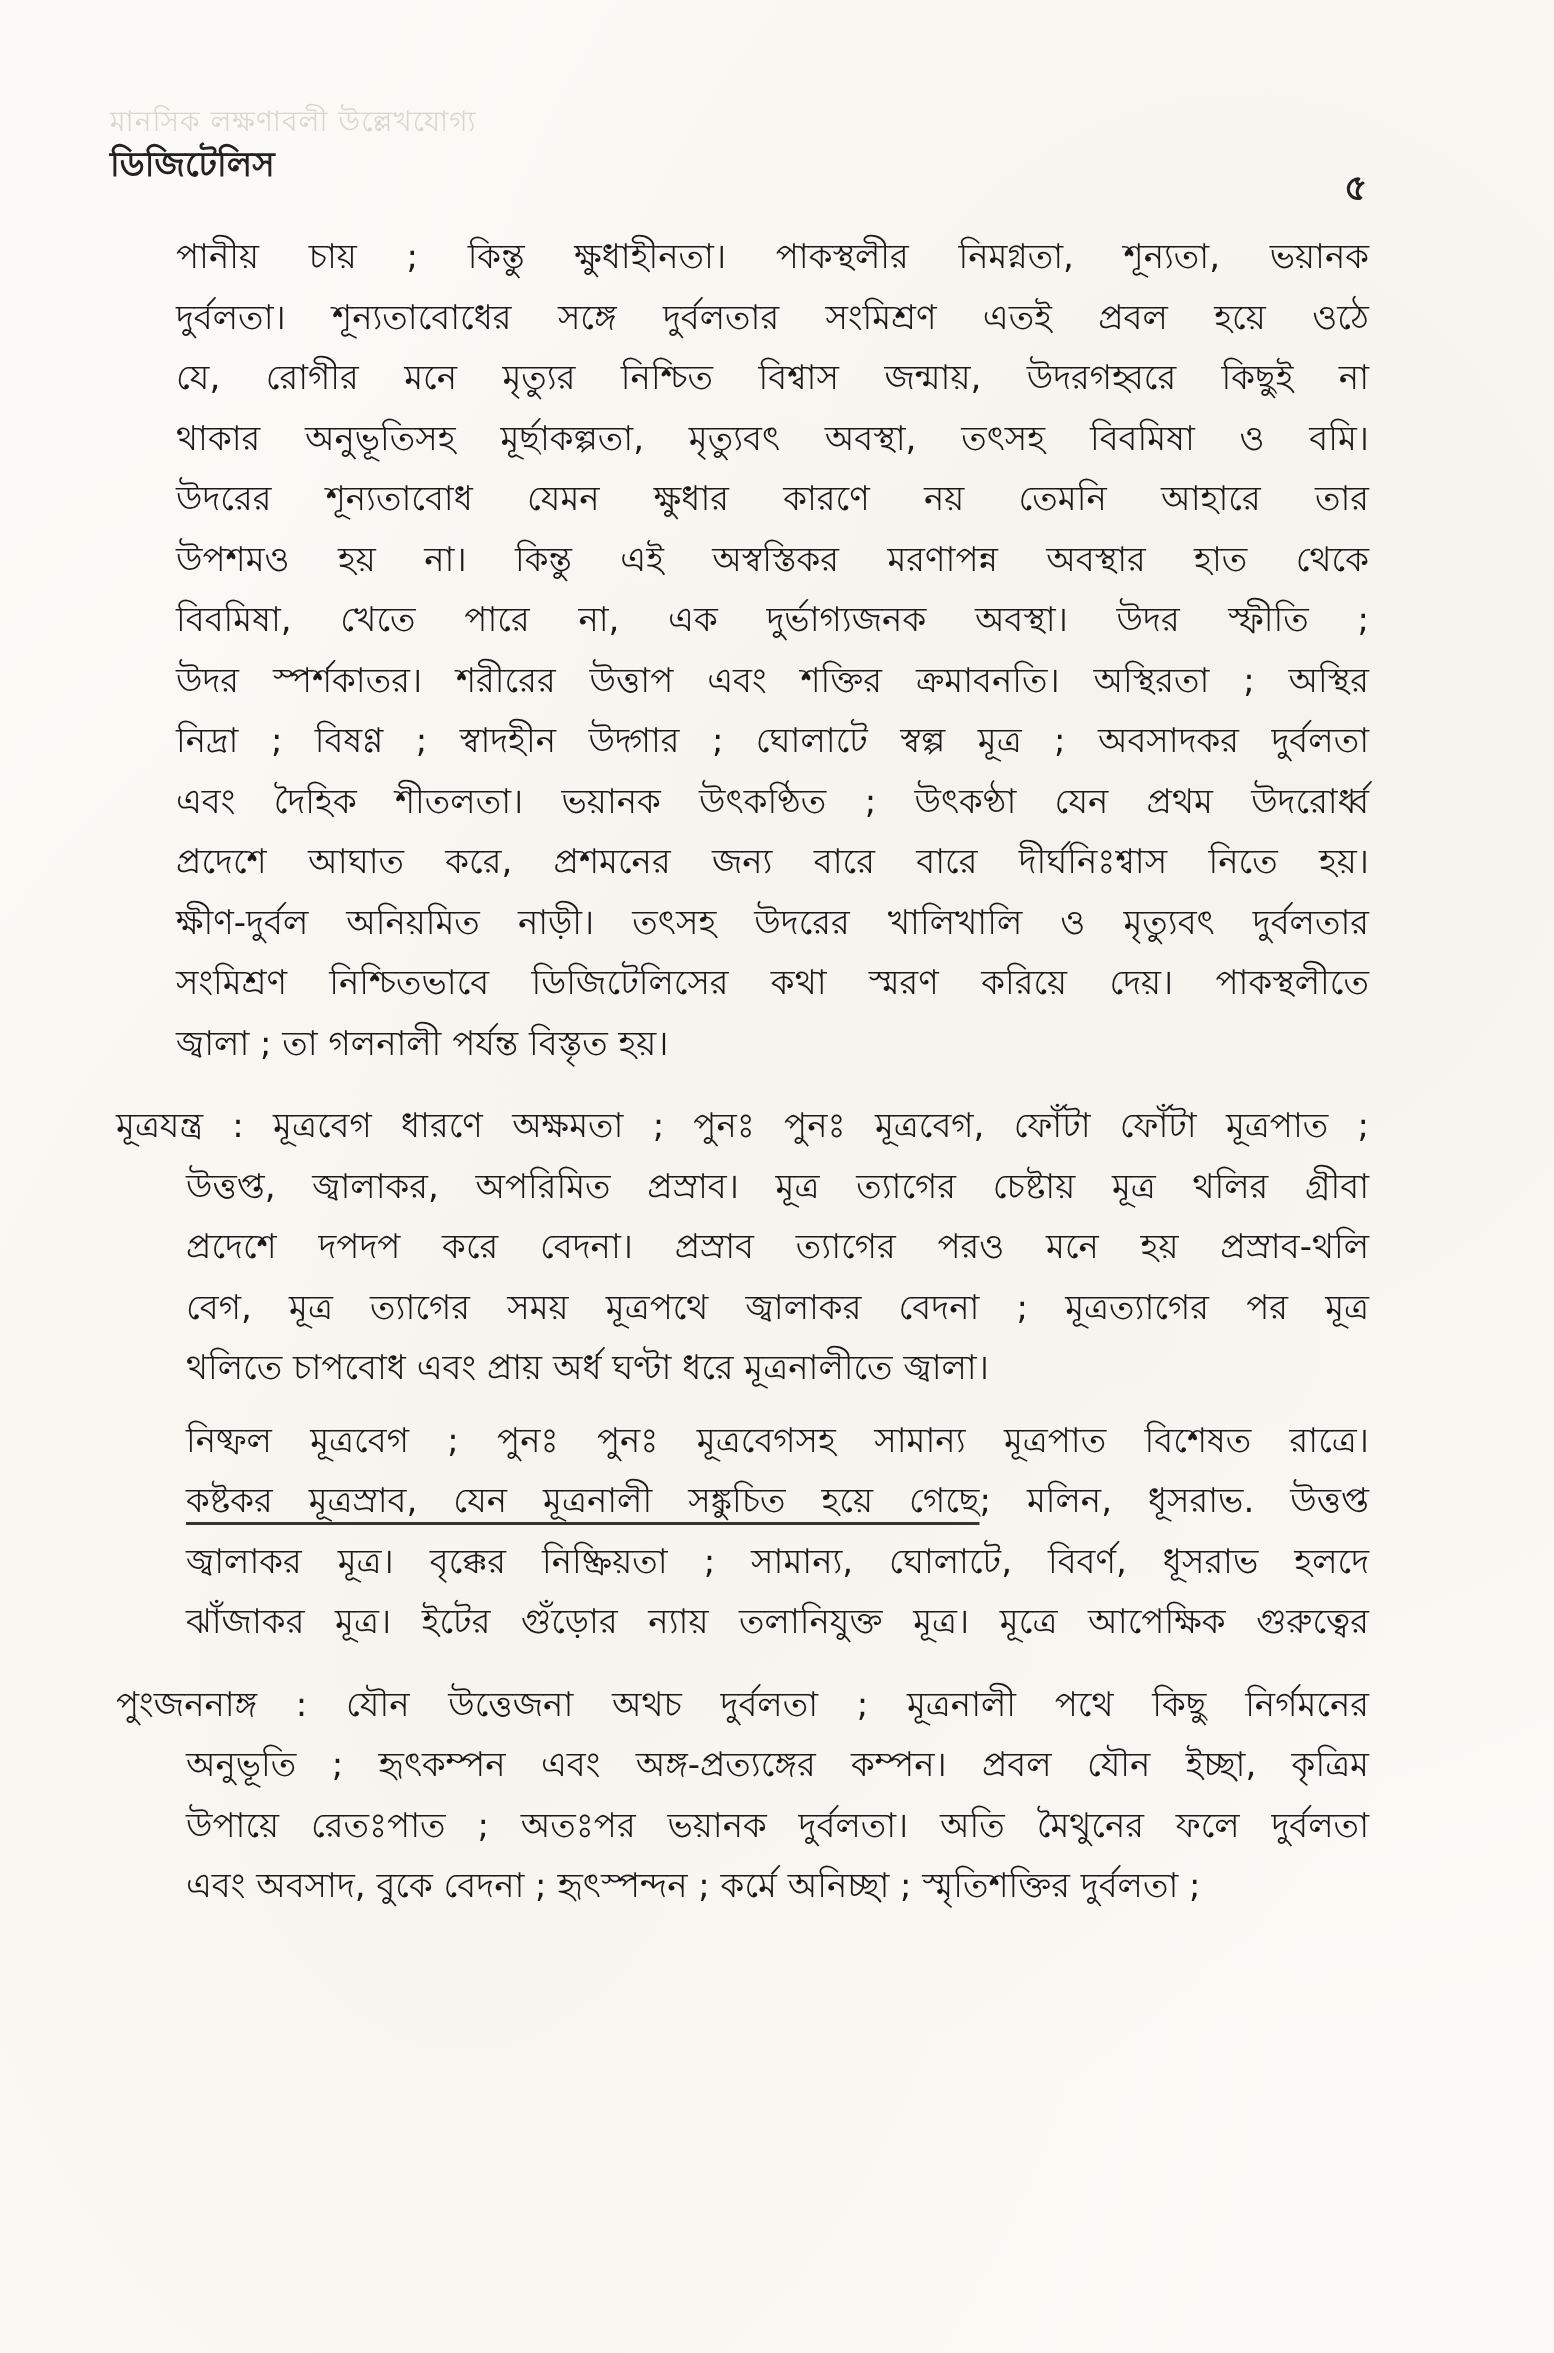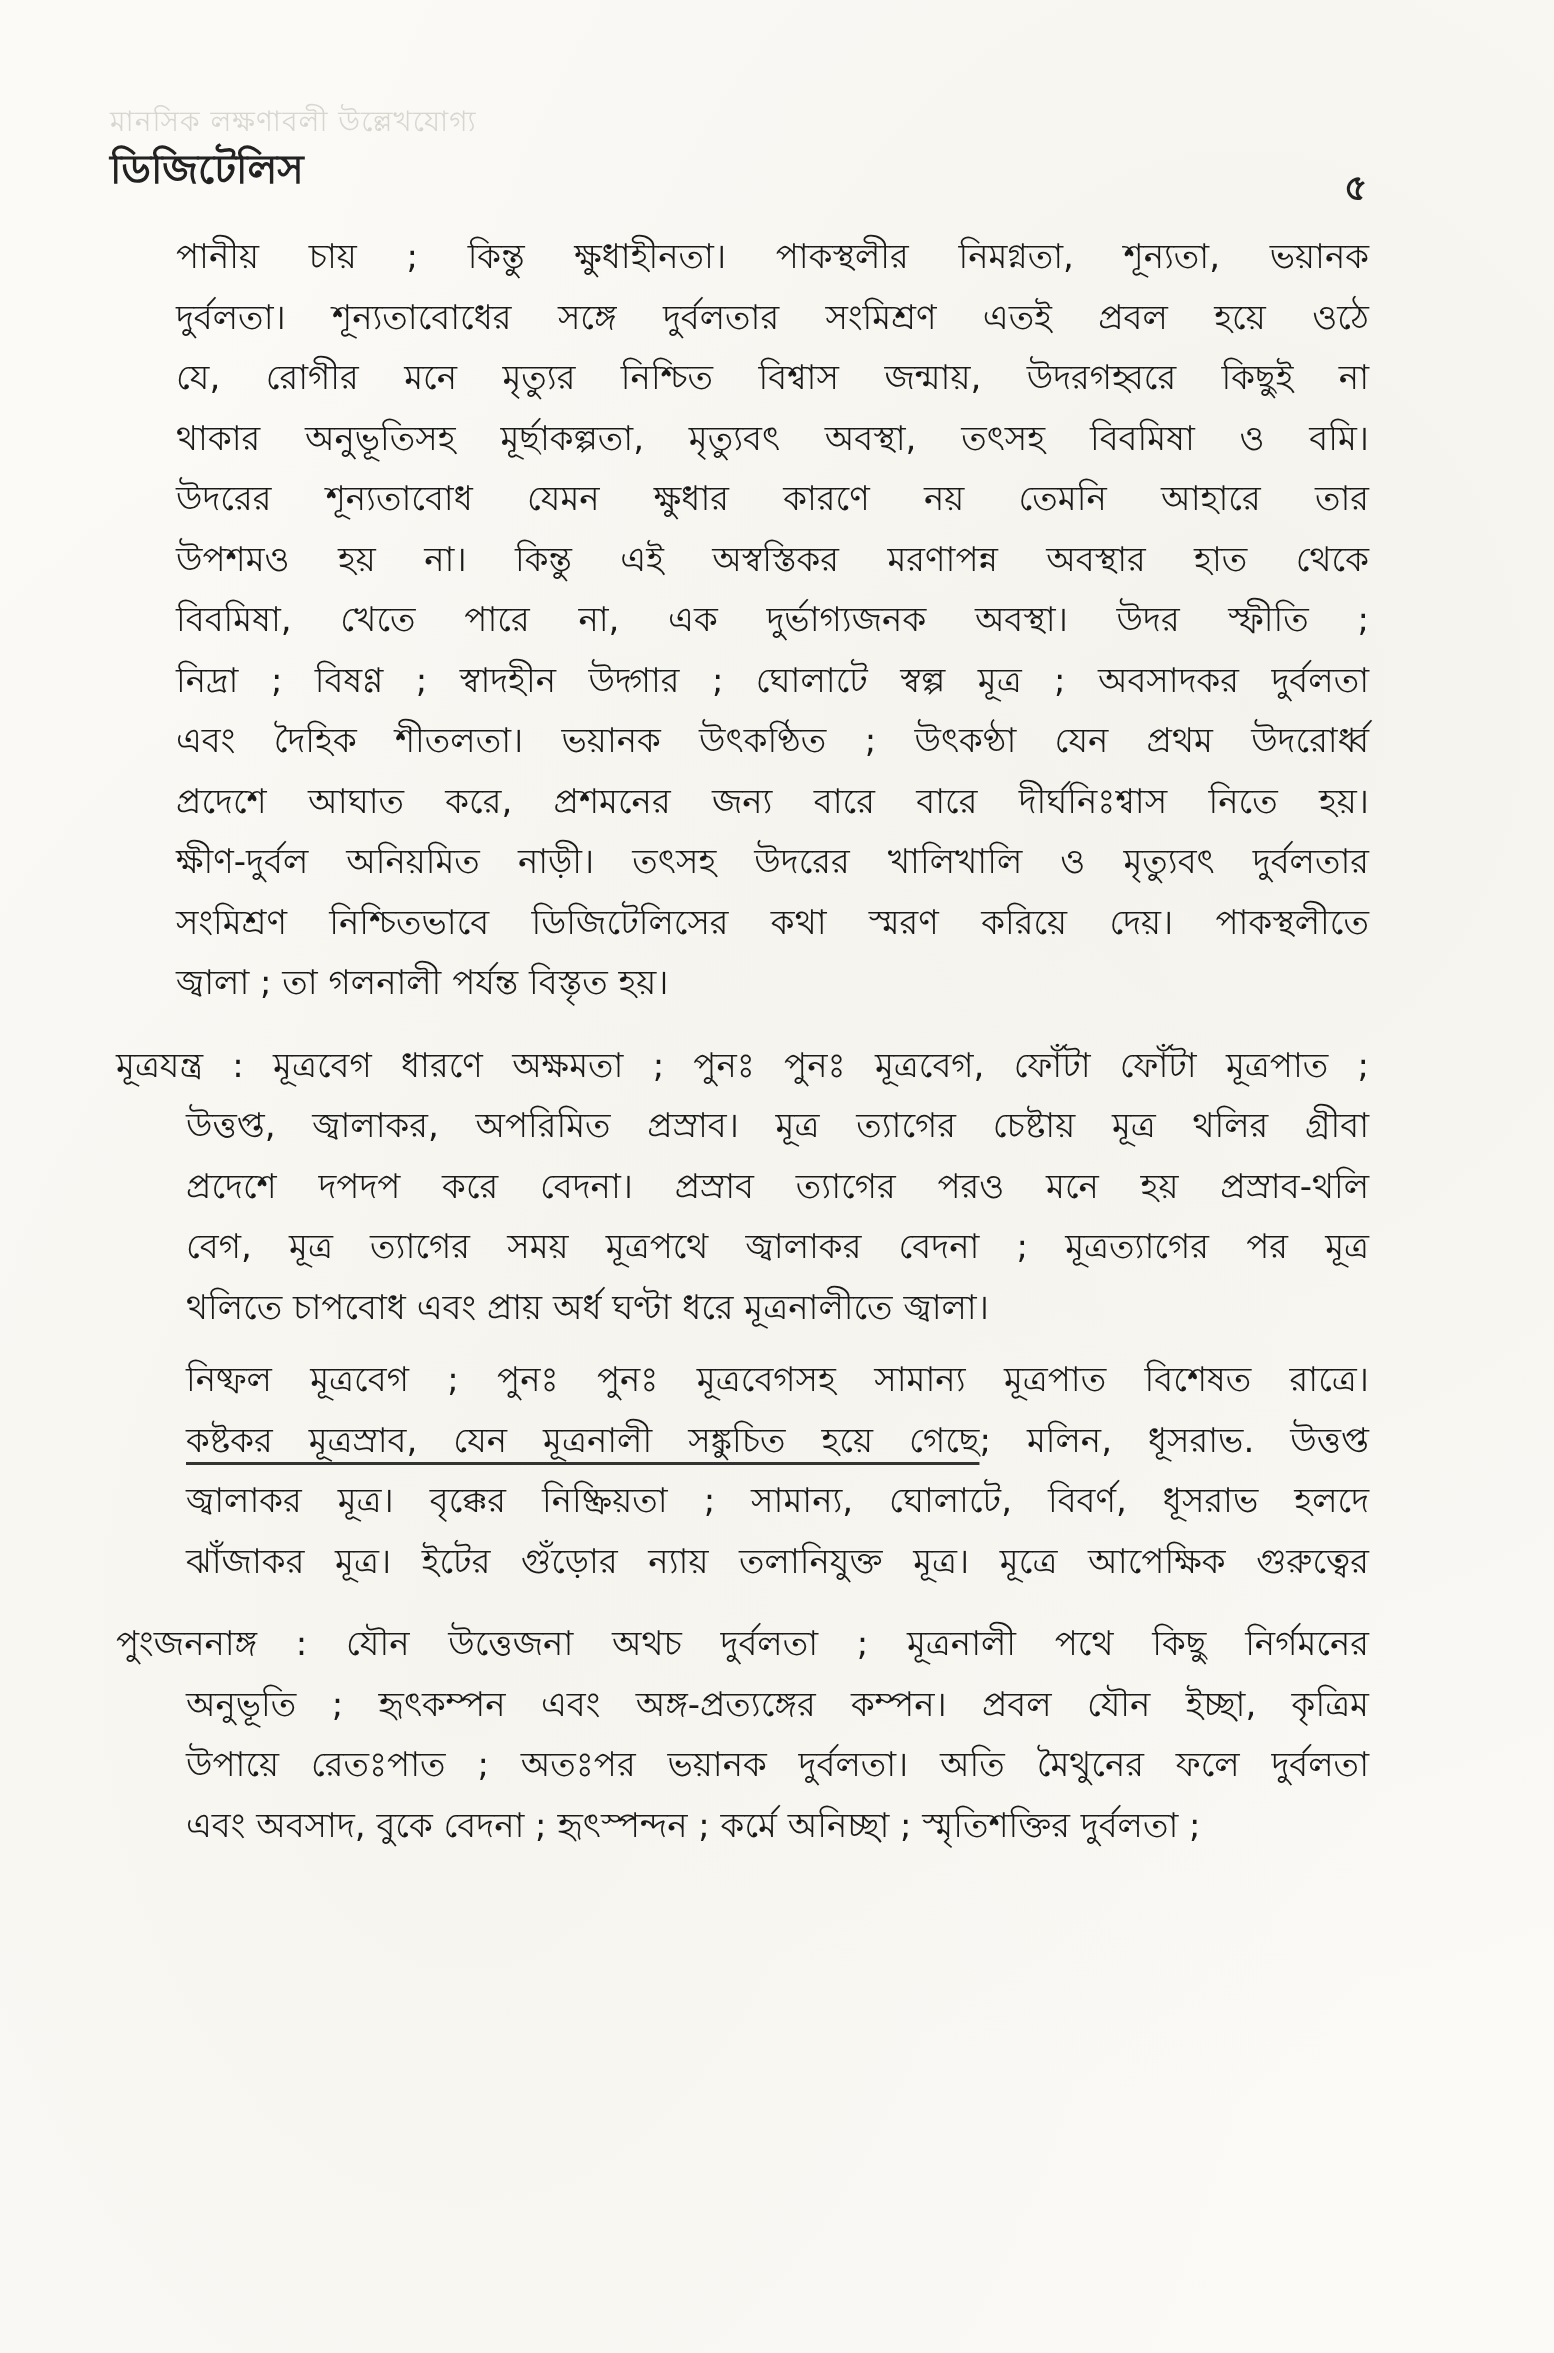--- a/index.html
+++ b/index.html
@@ -18,21 +18,21 @@
       radial-gradient(ellipse at 30% 70%, rgba(232,230,222,0.3), rgba(255,255,255,0) 60%),
       #fbfaf6;
     text-decoration: underline;
   }
   .ghost-header {
     position: absolute; left: 110px; top: 100px;
     font-size: 28px; color: #d8d6cf; letter-spacing: 1px;
   }
   .running-head {
     position: absolute; left: 110px; top: 138px;
-    font-size: 40px; font-weight: bold; color: #222;
+    font-size: 34px; font-weight: bold; color: #222;
   }
   .page-number {
     position: absolute; left: 1344px; top: 160px;
     font-size: 36px; font-weight: bold; color: #222;
   }
   .body-text {
     position: absolute; left: 110px; top: 220px; width: 1265px;
   }
   .para {
     font-size: 34px;
@@ -67,20 +67,21 @@
   <div class="body-text">
 
     <div class="para indent-first" style="padding-left:60px;">
       <span class="line">পানীয় চায় ;  কিন্তু ক্ষুধাহীনতা।  পাকস্থলীর নিমগ্নতা,  শূন্যতা,  ভয়ানক</span>
       <span class="line">দুর্বলতা।   শূন্যতাবোধের  সঙ্গে দুর্বলতার সংমিশ্রণ  এতই প্রবল হয়ে ওঠে</span>
       <span class="line">যে, রোগীর মনে মৃত্যুর  নিশ্চিত বিশ্বাস জন্মায়, উদরগহ্বরে কিছুই না</span>
       <span class="line">থাকার অনুভূতিসহ মূর্ছাকল্পতা, মৃত্যুবৎ অবস্থা, তৎসহ বিবমিষা ও বমি।</span>
       <span class="line">উদরের শূন্যতাবোধ যেমন ক্ষুধার কারণে নয় তেমনি আহারে তার</span>
       <span class="line">উপশমও হয় না।  কিন্তু এই অস্বস্তিকর মরণাপন্ন অবস্থার হাত থেকে</span>
       <span class="line">বিবমিষা,  খেতে  পারে  না,  এক দুর্ভাগ্যজনক  অবস্থা।  উদর স্ফীতি ;</span>
+      <span class="line">উদর স্পর্শকাতর। শরীরের উত্তাপ এবং শক্তির ক্রমাবনতি। অস্থিরতা ; অস্থির</span>
       <span class="line">নিদ্রা ;  বিষণ্ণ ;  স্বাদহীন উদ্গার ; ঘোলাটে স্বল্প মূত্র ; অবসাদকর দুর্বলতা</span>
       <span class="line">এবং দৈহিক শীতলতা।  ভয়ানক উৎকণ্ঠিত ; উৎকণ্ঠা যেন প্রথম উদরোর্ধ্ব</span>
       <span class="line">প্রদেশে আঘাত করে, প্রশমনের জন্য বারে বারে দীর্ঘনিঃশ্বাস নিতে হয়।</span>
       <span class="line">ক্ষীণ-দুর্বল অনিয়মিত নাড়ী।  তৎসহ উদরের খালিখালি ও মৃত্যুবৎ দুর্বলতার</span>
       <span class="line">সংমিশ্রণ নিশ্চিতভাবে ডিজিটেলিসের কথা স্মরণ করিয়ে দেয়। পাকস্থলীতে</span>
       <span class="line last">জ্বালা ; তা গলনালী পর্যন্ত বিস্তৃত হয়।</span>
     </div>
 
     <div class="para section" style="margin-top:22px;">
       <span class="line">

